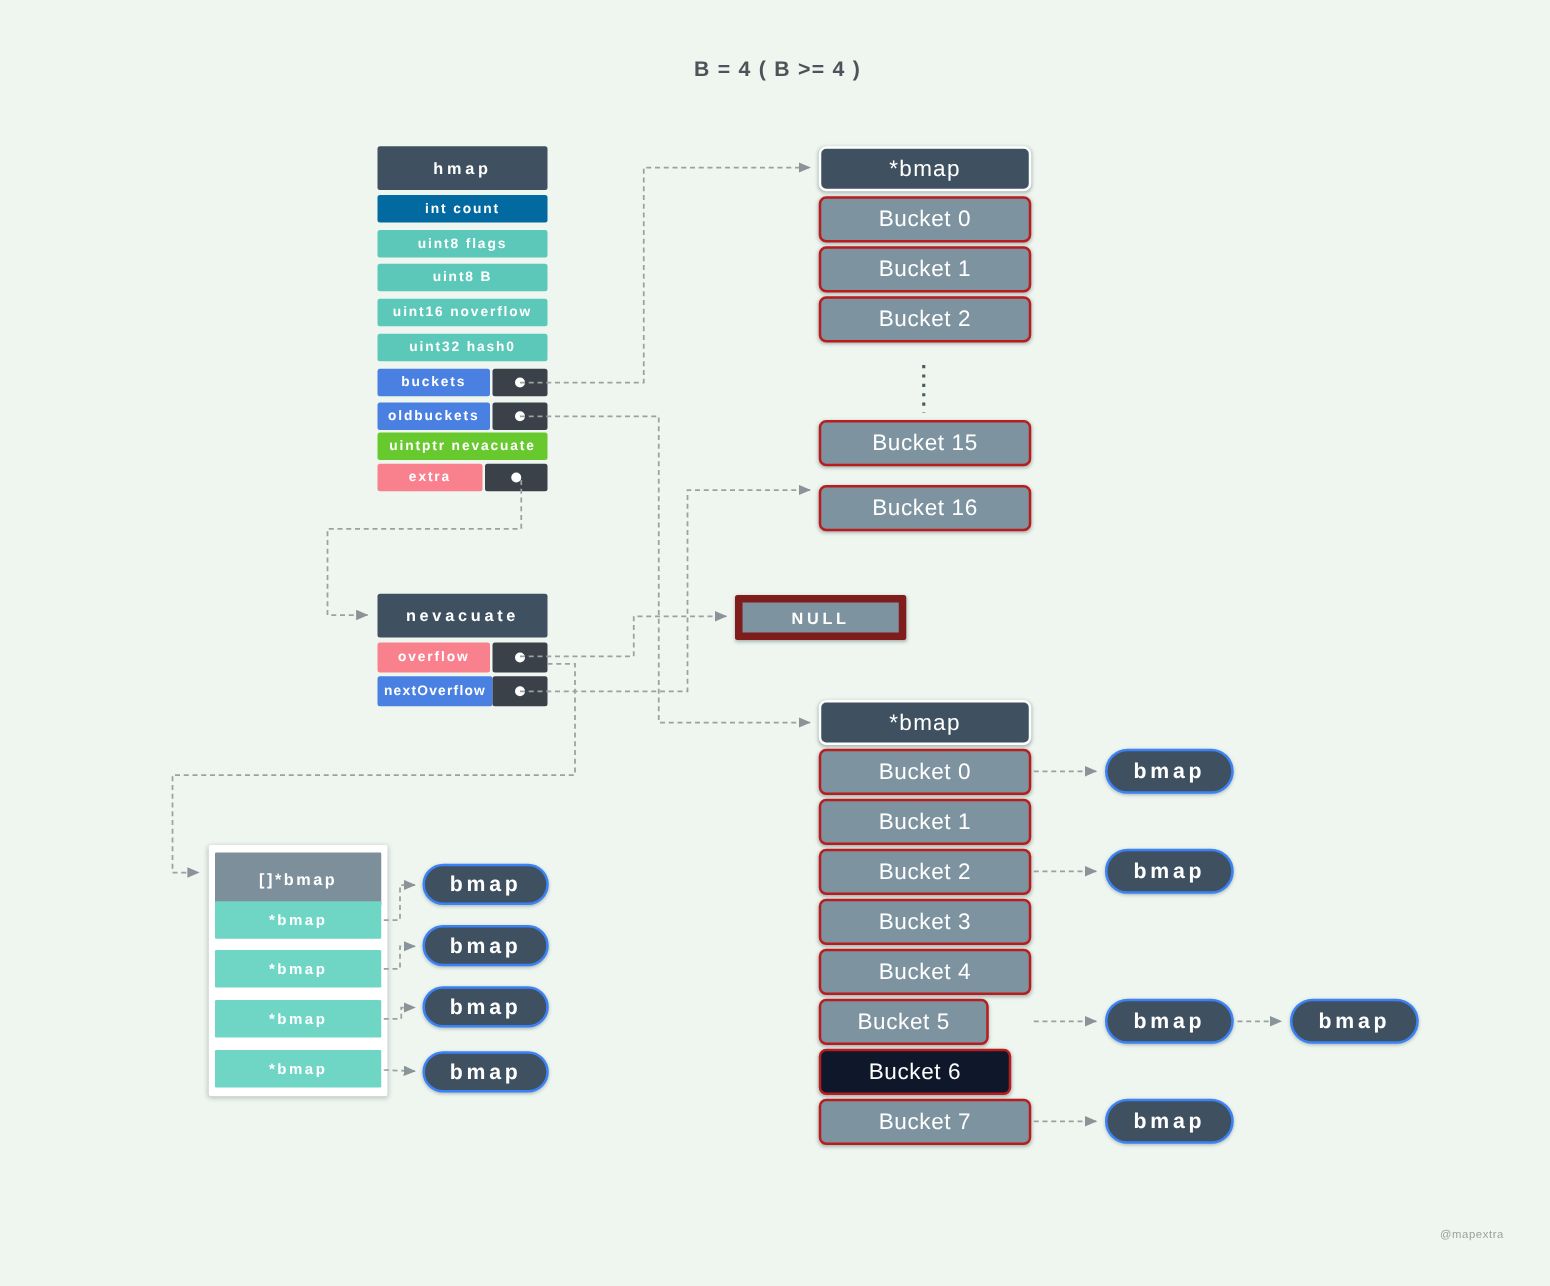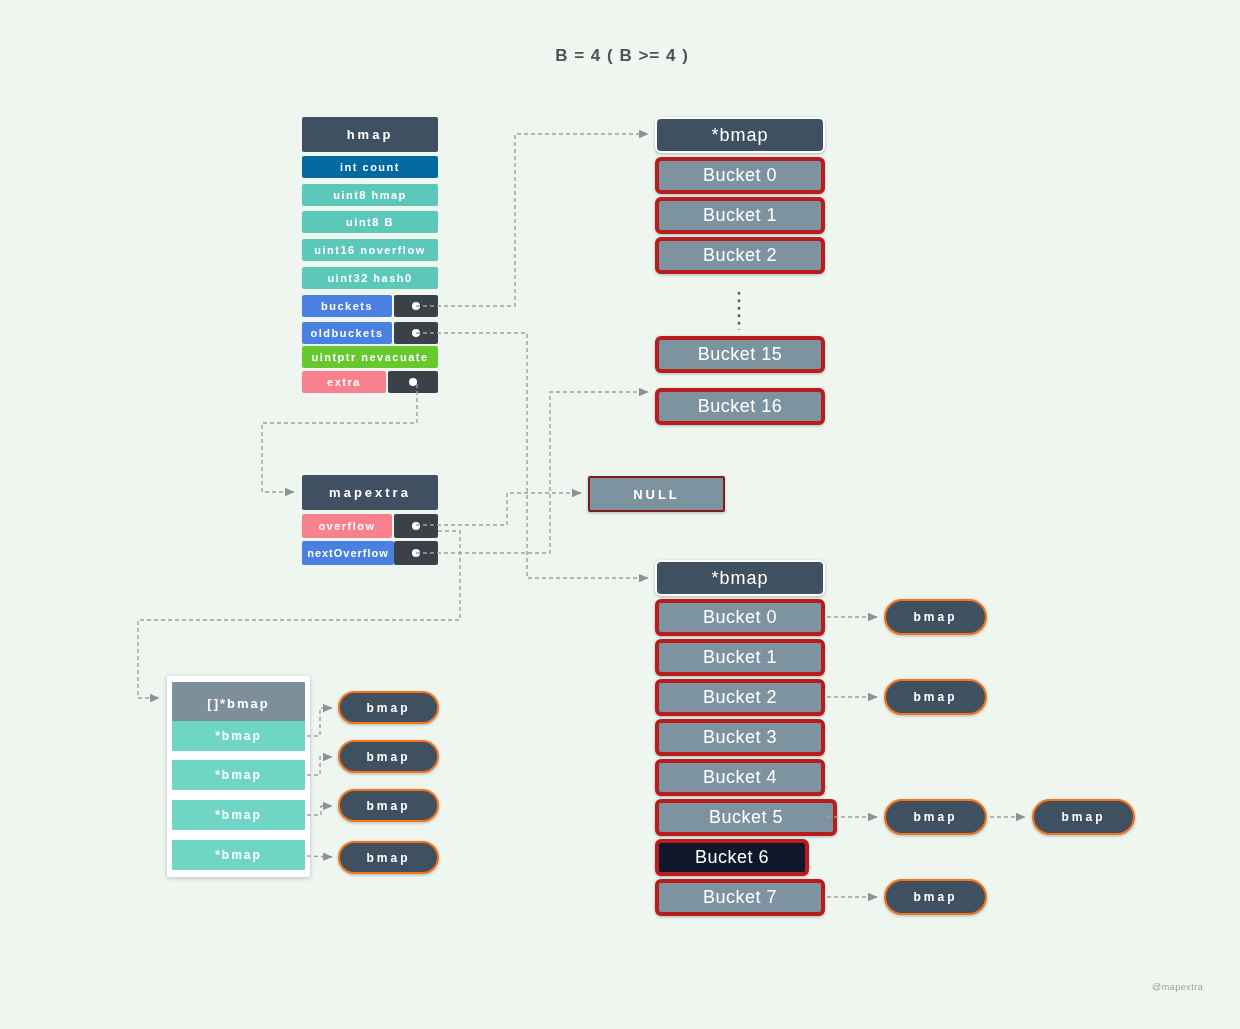--- a/index.html
+++ b/index.html
@@ -11,29 +11,29 @@
   .abs{position:absolute;box-sizing:border-box;}
   .txt{display:flex;align-items:center;justify-content:center;color:#fff;white-space:nowrap;}
   
   .row{font-size:11px;font-weight:600;letter-spacing:1.5px;border-radius:2px;}
   
   .hdr-flat{font-size:13px;font-weight:600;letter-spacing:3px;border-radius:2px;}
   
   .pcell{border-radius:2px;}
   .dot{width:8px;height:8px;border-radius:50%;background:#fff;display:block;}
   
-  .bucket{font-size:18px;font-weight:400;letter-spacing:0.5px;border:4px solid #b91c1c;
+  .bucket{font-size:18px;font-weight:400;letter-spacing:0.5px;border:2px solid #b91c1c;
           border-radius:6px;box-shadow:0 1px 3px rgba(40,60,70,.35);}
   .hdr-box{font-size:18px;font-weight:500;letter-spacing:1px;border:2px solid #fff;
            border-radius:6px;box-shadow:0 1px 3px rgba(40,60,70,.35);}
   
-  .pill{font-size:12px;font-weight:600;letter-spacing:3px;border:2px solid #f97316;
+  .pill{font-size:17px;font-weight:600;letter-spacing:3px;border:2px solid #3b82f6;
         border-radius:18px;box-shadow:0 1px 3px rgba(40,60,70,.35);}
   
-  .nullbox{font-size:13px;font-weight:600;letter-spacing:3px;border:2px solid #7f1d1d;
+  .nullbox{font-size:13px;font-weight:600;letter-spacing:3px;border:6px solid #7f1d1d;
            border-radius:2px;box-shadow:0 1px 3px rgba(40,60,70,.35);}
   
   .panel{background:#fff;border-radius:2px;box-shadow:0 1px 4px rgba(40,60,70,.30);}
   .panel-hdr{font-size:13px;font-weight:600;letter-spacing:2px;border-radius:1px;}
   .panel-row{font-size:12px;font-weight:600;letter-spacing:2px;border-radius:1px;}
   .title{font-size:17px;font-weight:600;letter-spacing:1px;color:#4b5458;text-align:center;}
   .watermark{font-size:9px;color:#97a29a;letter-spacing:0.5px;}
   svg.connectors{position:absolute;left:0;top:0;z-index:3;pointer-events:none;}
   .node{z-index:2;}
 </style>
@@ -66,21 +66,21 @@
     <path d="M307,856 L332,857" marker-end="url(#arr)"></path>
   </g>
   <line x1="739" y1="292" x2="739" y2="330" stroke="#4a5a62" stroke-width="2.5" stroke-dasharray="2.5 5"></line>
 </svg>
 
 <div class="abs title" style="left:2px;top:46px;width:1240px;">B = 4 ( B &gt;= 4 )</div>
 <div class="abs watermark" style="left:1152px;top:982px;">@mapextra</div>
 
 <div class="abs txt hdr-flat node" style="left: 302px; top: 117px; width: 136px; height: 35px; background: rgb(63, 81, 96);">hmap</div>
 <div class="abs txt row node" style="left: 302px; top: 156px; width: 136px; height: 22px; background: #0369a1;">int count</div>
-<div class="abs txt row node" style="left: 302px; top: 184px; width: 136px; height: 22px; background: rgb(91, 200, 186);">uint8 hmap</div>
+<div class="abs txt row node" style="left: 302px; top: 184px; width: 136px; height: 22px; background: rgb(91, 200, 186);">uint8 flags</div>
 <div class="abs txt row node" style="left: 302px; top: 211px; width: 136px; height: 22px; background: rgb(91, 200, 186);">uint8 B</div>
 <div class="abs txt row node" style="left: 302px; top: 239px; width: 136px; height: 22px; background: rgb(91, 200, 186);">uint16 noverflow</div>
 <div class="abs txt row node" style="left: 302px; top: 267px; width: 136px; height: 22px; background: rgb(91, 200, 186);">uint32 hash0</div>
 
 <div class="abs txt row node" style="left: 302px; top: 295px; width: 90px; height: 22px; background: rgb(74, 128, 226);">buckets</div>
 <div class="abs txt pcell node" style="left: 394px; top: 295px; width: 44px; height: 22px; background: rgb(58, 65, 73);">
     <span class="dot"></span>
   </div>
 
 <div class="abs txt row node" style="left: 302px; top: 322px; width: 90px; height: 22px; background: rgb(74, 128, 226);">oldbuckets</div>
@@ -95,39 +95,39 @@
     <span class="dot"></span>
   </div>
 
 <div class="abs txt hdr-box node" style="left: 655px; top: 117px; width: 170px; height: 36px; background: rgb(63, 81, 96);">*bmap</div>
 <div class="abs txt bucket node" style="left: 655px; top: 157px; width: 170px; height: 37px; background: rgb(126, 147, 160);">Bucket 0</div>
 <div class="abs txt bucket node" style="left: 655px; top: 197px; width: 170px; height: 37px; background: rgb(126, 147, 160);">Bucket 1</div>
 <div class="abs txt bucket node" style="left: 655px; top: 237px; width: 170px; height: 37px; background: rgb(126, 147, 160);">Bucket 2</div>
 <div class="abs txt bucket node" style="left: 655px; top: 336px; width: 170px; height: 37px; background: rgb(126, 147, 160);">Bucket 15</div>
 <div class="abs txt bucket node" style="left: 655px; top: 388px; width: 170px; height: 37px; background: rgb(126, 147, 160);">Bucket 16</div>
 
-<div class="abs txt hdr-flat node" style="left: 302px; top: 475px; width: 136px; height: 35px; background: rgb(63, 81, 96);">mapextra</div>
+<div class="abs txt hdr-flat node" style="left: 302px; top: 475px; width: 136px; height: 35px; background: rgb(63, 81, 96);">nevacuate</div>
 <div class="abs txt row node" style="left: 302px; top: 514px; width: 90px; height: 24px; background: rgb(249, 129, 142);">overflow</div>
 <div class="abs txt pcell node" style="left: 394px; top: 514px; width: 44px; height: 24px; background: rgb(58, 65, 73);">
     <span class="dot"></span>
   </div>
 <div class="abs txt row node" style="left: 302px; top: 541px; width: 92px; height: 24px; letter-spacing: 1px; background: rgb(74, 128, 226);">nextOverflow</div>
 <div class="abs txt pcell node" style="left: 394px; top: 541px; width: 44px; height: 24px; background: rgb(58, 65, 73);">
     <span class="dot"></span>
   </div>
 
 <div class="abs txt nullbox node" style="left: 588px; top: 476px; width: 137px; height: 36px; background: rgb(126, 147, 160);">NULL</div>
 
 <div class="abs txt hdr-box node" style="left: 655px; top: 560px; width: 170px; height: 36px; background: rgb(63, 81, 96);">*bmap</div>
 <div class="abs txt bucket node" style="left: 655px; top: 599px; width: 170px; height: 37px; background: rgb(126, 147, 160);">Bucket 0</div>
 <div class="abs txt bucket node" style="left: 655px; top: 639px; width: 170px; height: 37px; background: rgb(126, 147, 160);">Bucket 1</div>
 <div class="abs txt bucket node" style="left: 655px; top: 679px; width: 170px; height: 37px; background: rgb(126, 147, 160);">Bucket 2</div>
 <div class="abs txt bucket node" style="left: 655px; top: 719px; width: 170px; height: 37px; background: rgb(126, 147, 160);">Bucket 3</div>
 <div class="abs txt bucket node" style="left: 655px; top: 759px; width: 170px; height: 37px; background: rgb(126, 147, 160);">Bucket 4</div>
-<div class="abs txt bucket node" style="left: 655px; top: 799px; width: 182px; height: 37px; background: rgb(126, 147, 160);">Bucket 5</div>
+<div class="abs txt bucket node" style="left: 655px; top: 799px; width: 136px; height: 37px; background: rgb(126, 147, 160);">Bucket 5</div>
 <div class="abs txt bucket node" style="left: 655px; top: 839px; width: 154px; height: 37px; background: #0f172a;">Bucket 6</div>
 <div class="abs txt bucket node" style="left: 655px; top: 879px; width: 170px; height: 37px; background: rgb(126, 147, 160);">Bucket 7</div>
 
 <div class="abs txt pill node" style="left: 884px; top: 599px; width: 103px; height: 36px; background: rgb(63, 81, 96);">bmap</div>
 <div class="abs txt pill node" style="left: 884px; top: 679px; width: 103px; height: 36px; background: rgb(63, 81, 96);">bmap</div>
 <div class="abs txt pill node" style="left: 884px; top: 799px; width: 103px; height: 36px; background: rgb(63, 81, 96);">bmap</div>
 <div class="abs txt pill node" style="left: 1032px; top: 799px; width: 103px; height: 36px; background: rgb(63, 81, 96);">bmap</div>
 <div class="abs txt pill node" style="left: 884px; top: 879px; width: 103px; height: 36px; background: rgb(63, 81, 96);">bmap</div>
 
 <div class="abs panel node" style="left:167px;top:676px;width:143px;height:201px;"></div>

